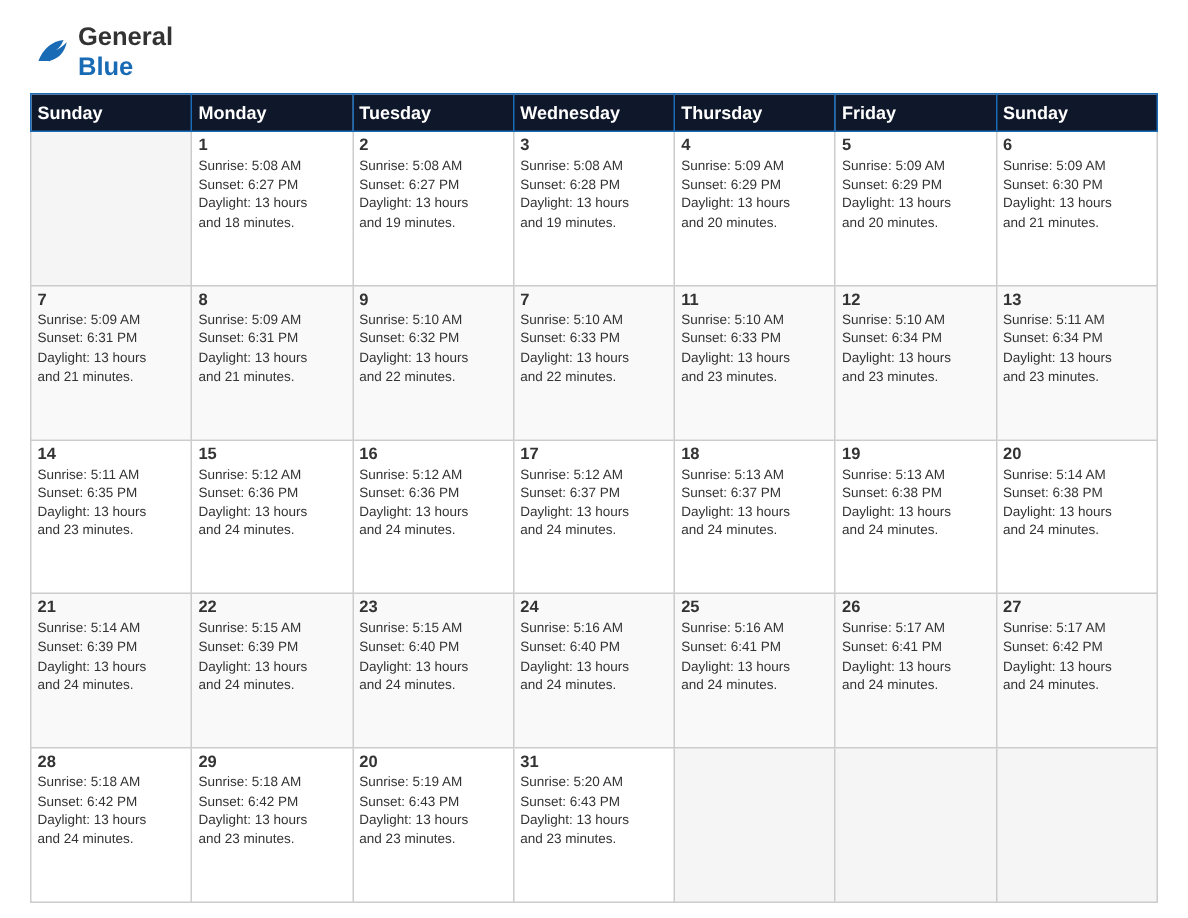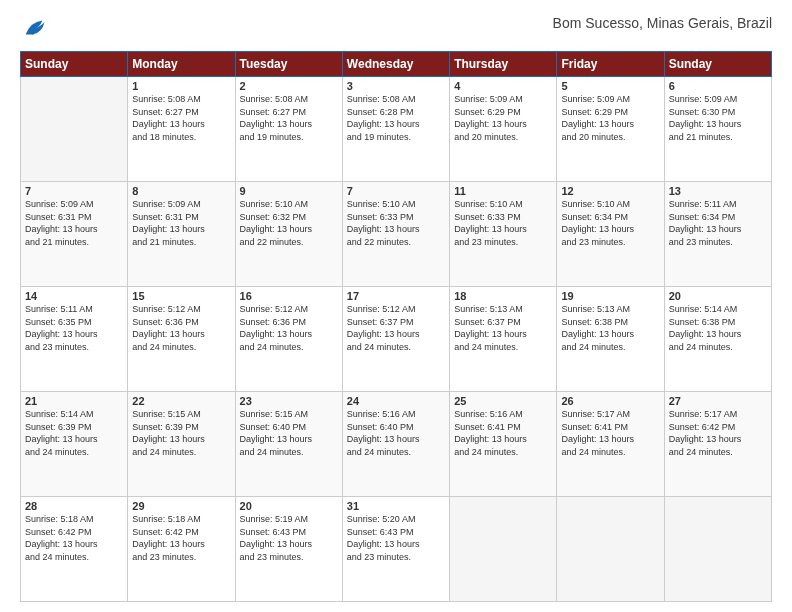--- a/index.html
+++ b/index.html
@@ -46,21 +46,21 @@
       color: #444;
     }
     .calendar {
       flex: 1;
       border: 1px solid #ccc;
       border-collapse: collapse;
       width: 100%;
       table-layout: fixed;
     }
     .calendar th {
-      background: #7f1d1d;
+      background: #0f172a;
       color: #fff;
       font-size: 12px;
       font-weight: bold;
       padding: 5px 4px;
       text-align: left;
       border: 1px solid #1a6bb5;
     }
     .calendar td {
       border: 1px solid #ccc;
       vertical-align: top;
@@ -94,23 +94,26 @@
 </head>
 <body>
 
 <div class="page">
   <div class="header">
     <div class="logo">
       <svg class="logo-bird" viewBox="0 0 40 40" xmlns="http://www.w3.org/2000/svg">
         <path d="M8 28 Q15 10 32 8 Q28 18 20 20 Q30 16 35 10 Q32 25 18 28 Z" fill="#1a6bb5"></path>
         <path d="M20 20 Q22 24 18 28" stroke="#1a6bb5" stroke-width="1.5" fill="none"></path>
       </svg>
+      <div>
+        <div style="font-size:17px;font-weight:bold;color:#333;line-height:1.15;">General</div>
+        <div style="font-size:17px;font-weight:bold;color:#1a6bb5;line-height:1.15;">Blue</div>
+      </div>
     </div>
     <div class="title-block">
-      <div class="location">Bom Sucesso, Minas Gerais, Brazil</div>
     </div>
   </div>
 
   <table class="calendar">
     <thead>
       <tr>
 
       <th>Sunday</th>
           <th>Monday</th>
           <th>Tuesday</th>

